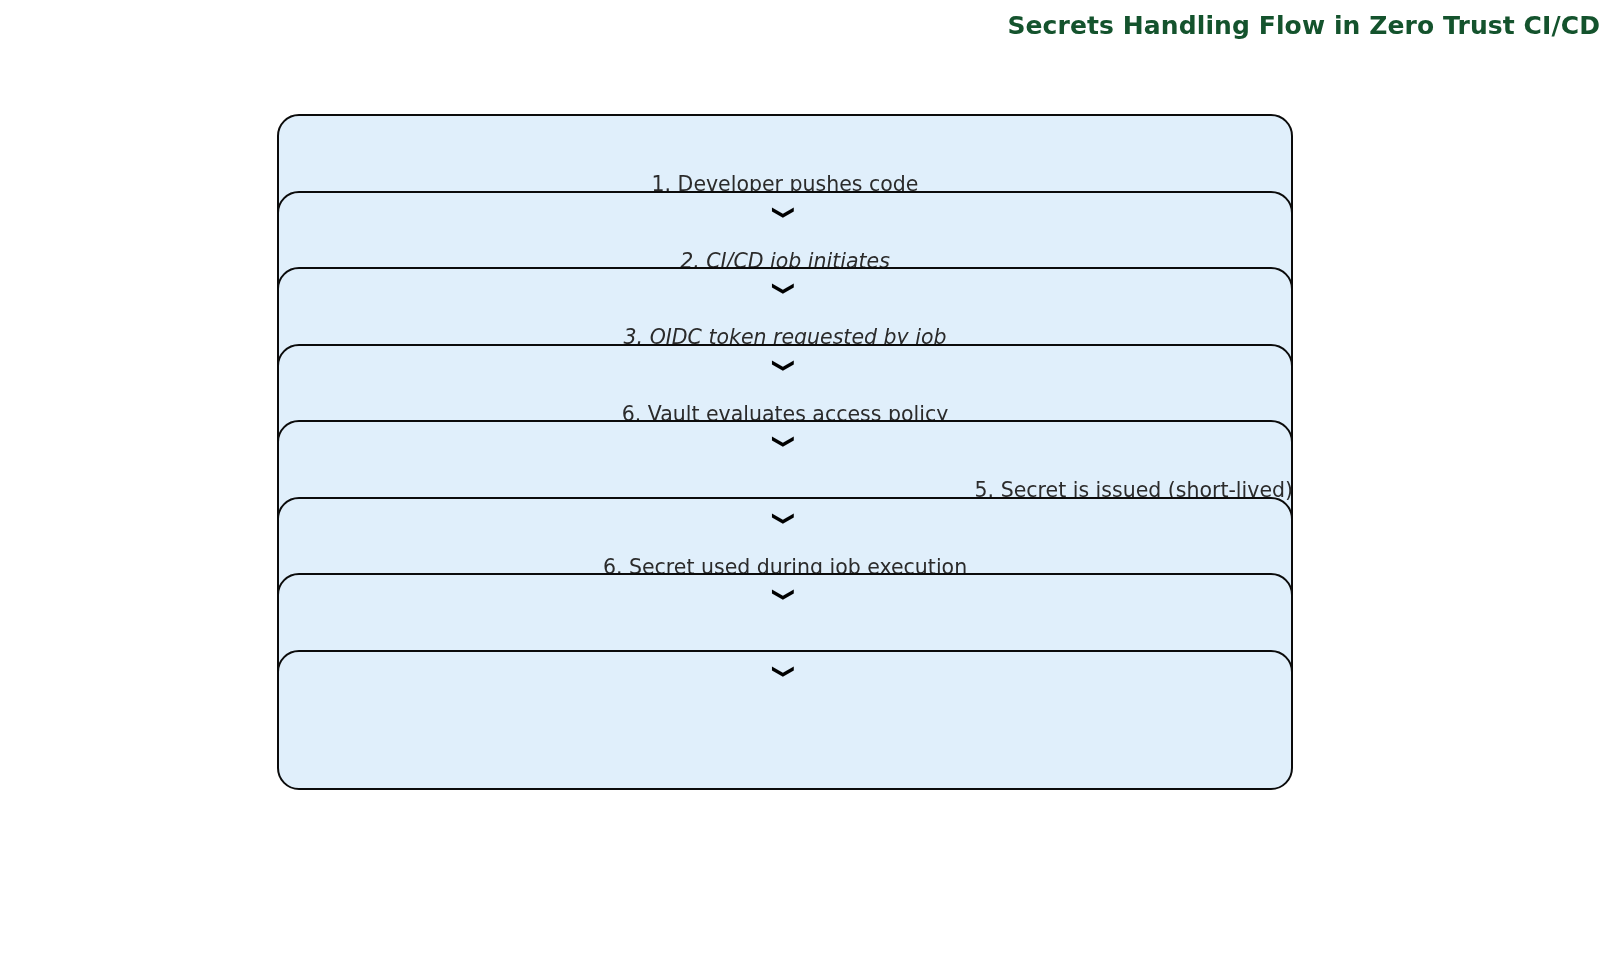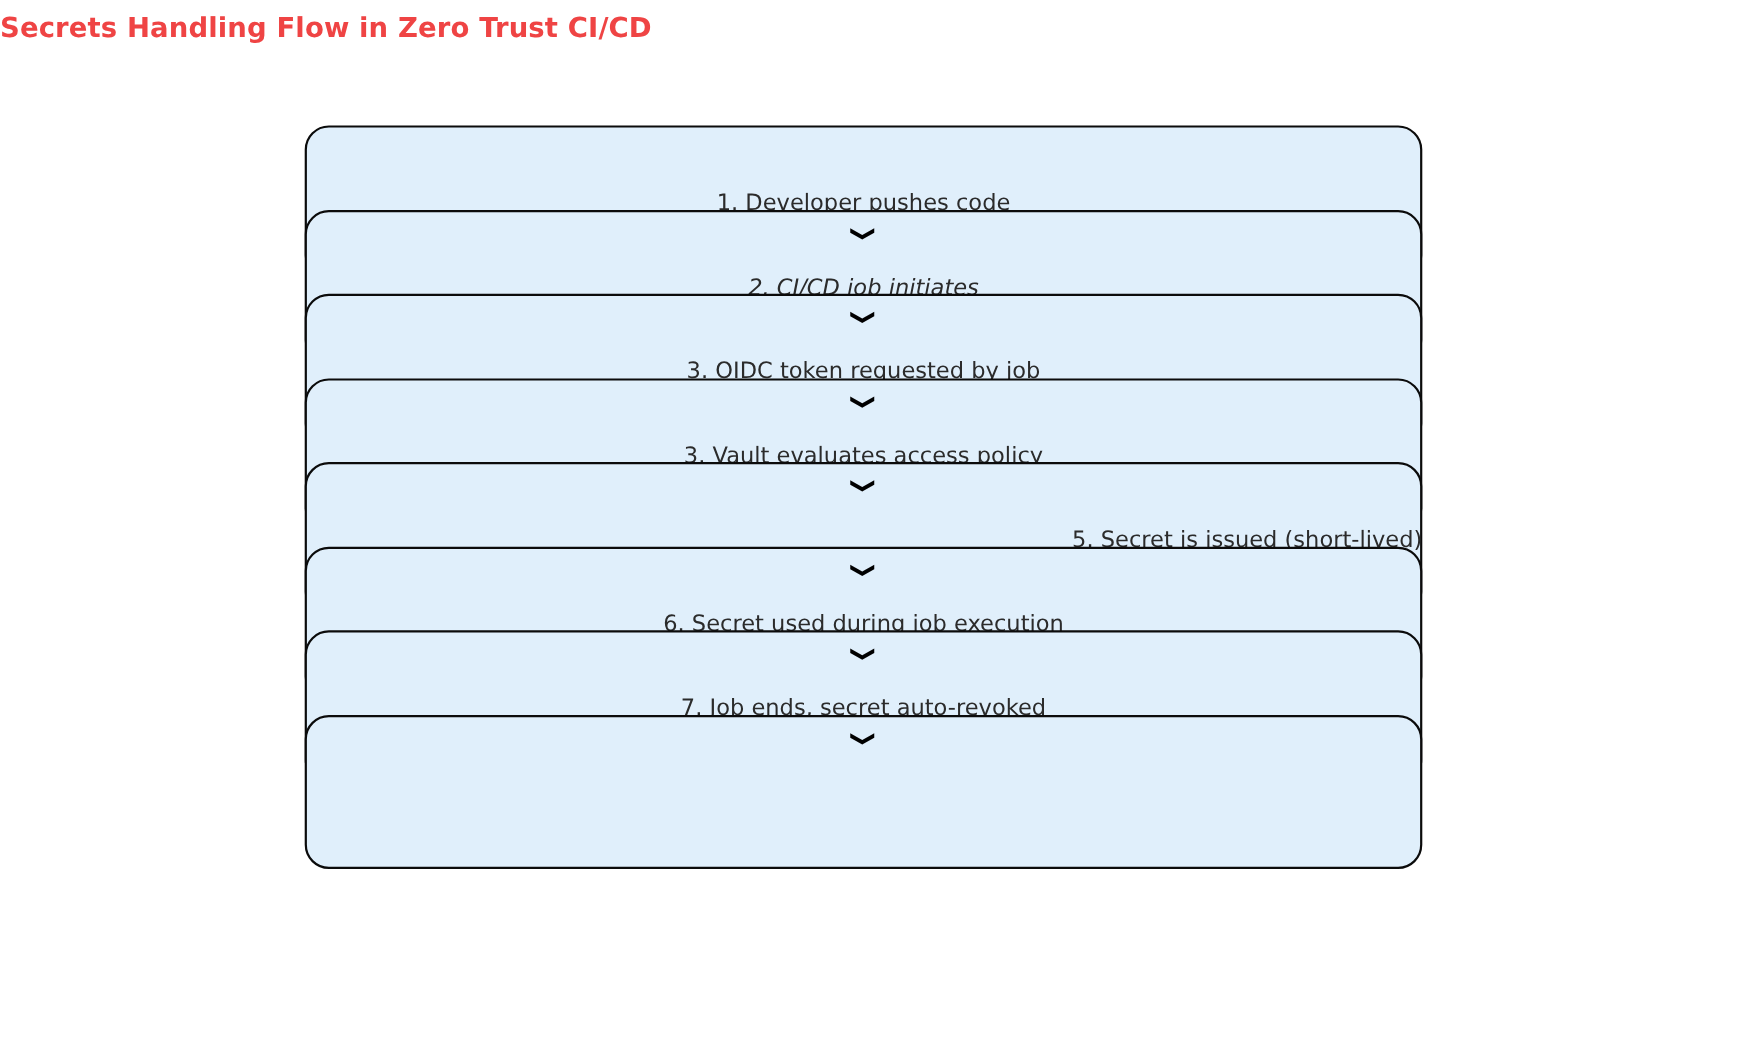--- a/index.html
+++ b/index.html
@@ -13,24 +13,24 @@
     font-family: "DejaVu Sans", sans-serif;
     overflow: hidden;
     position: relative;
   }
 
   .page-title {
     position: absolute;
     top: 11px;
     left: 0;
     width: 1600px;
-    text-align: left;
+    text-align: right;
     font-size: 25px;
     font-weight: bold;
-    color: #ef4444;
+    color: #14532d;
     letter-spacing: 0.1px;
     font-family: "DejaVu Sans", sans-serif;
   }
 
   #flow-canvas {
     position: absolute;
     top: 0;
     left: 0;
     width: 1600px;
     height: 959px;
@@ -83,29 +83,28 @@
 
 <div class="page-title">Secrets Handling Flow in Zero Trust CI/CD</div>
 
 <div id="flow-canvas">
   <div class="flow-stage" id="flow-stage">
       <div class="node-box" style="top: 0px; z-index: 10;"></div>
       <div class="node-label" style="top: 58px; z-index: 10;">1. Developer pushes code</div>
       <div class="node-box" style="top: 76.5px; z-index: 11;"></div>
       <div class="node-label" style="top: 134.5px; z-index: 11; font-style: italic;">2. CI/CD job initiates</div>
       <div class="node-box" style="top: 153px; z-index: 12;"></div>
-      <div class="node-label" style="top: 211px; z-index: 12;">3. OIDC token requested by job</div>
+      <div class="node-label" style="top: 211px; z-index: 12; font-style: italic;">3. OIDC token requested by job</div>
       <div class="node-box" style="top: 229.5px; z-index: 13;"></div>
-      <div class="node-label" style="top: 287.5px; z-index: 13;">3. Vault evaluates access policy</div>
+      <div class="node-label" style="top: 287.5px; z-index: 13;">6. Vault evaluates access policy</div>
       <div class="node-box" style="top: 306px; z-index: 14;"></div>
       <div class="node-label" style="top: 364px; z-index: 14; text-align: right;">5. Secret is issued (short-lived)</div>
       <div class="node-box" style="top: 382.5px; z-index: 15;"></div>
       <div class="node-label" style="top: 440.5px; z-index: 15; text-align: center;">6. Secret used during job execution</div>
       <div class="node-box" style="top: 459px; z-index: 16;"></div>
-      <div class="node-label" style="top: 517px; z-index: 16;">7. Job ends, secret auto-revoked</div>
       <div class="node-box" style="top: 535.5px; z-index: 17;"></div>
       <div class="edge-arrow" style="top: 88.5px; z-index: 100; display: inline-block;"><span style="display: inline-block; transform: rotate(90deg) scaleY(1.15);">❯</span></div>
       <div class="edge-arrow" style="top: 165px; z-index: 101; display: inline-block;"><span style="display: inline-block; transform: rotate(90deg) scaleY(1.15);">❯</span></div>
       <div class="edge-arrow" style="top: 241.5px; z-index: 102; display: inline-block;"><span style="display: inline-block; transform: rotate(90deg) scaleY(1.15);">❯</span></div>
       <div class="edge-arrow" style="top: 318px; z-index: 103; display: inline-block;"><span style="display: inline-block; transform: rotate(90deg) scaleY(1.15);">❯</span></div>
       <div class="edge-arrow" style="top: 394.5px; z-index: 104; display: inline-block;"><span style="display: inline-block; transform: rotate(90deg) scaleY(1.15);">❯</span></div>
       <div class="edge-arrow" style="top: 471px; z-index: 105; display: inline-block;"><span style="display: inline-block; transform: rotate(90deg) scaleY(1.15);">❯</span></div>
       <div class="edge-arrow" style="top: 547.5px; z-index: 106; display: inline-block;"><span style="display: inline-block; transform: rotate(90deg) scaleY(1.15);">❯</span></div>
     </div>
 </div>

